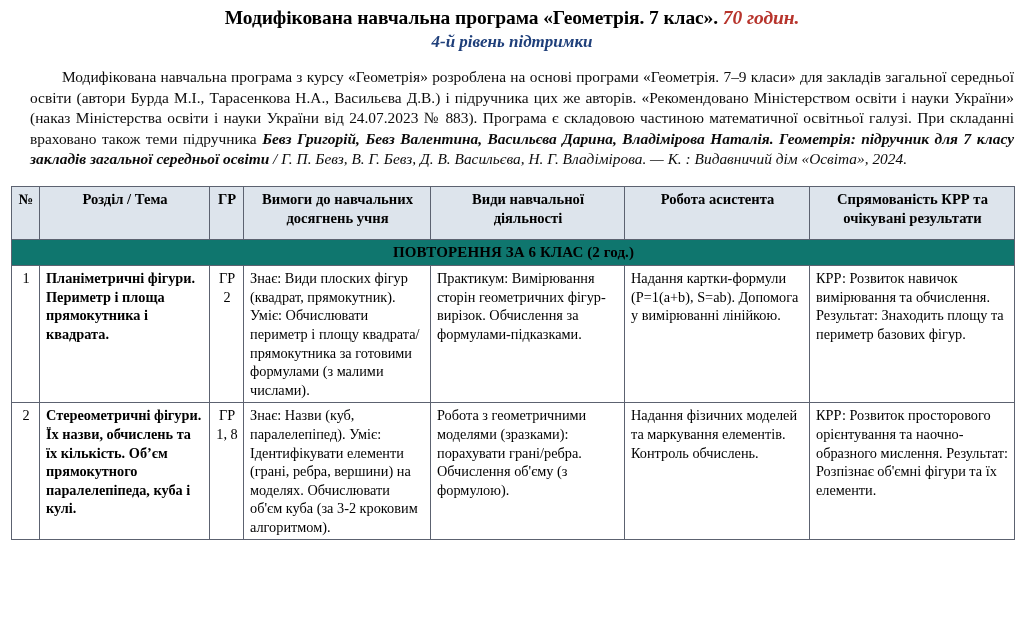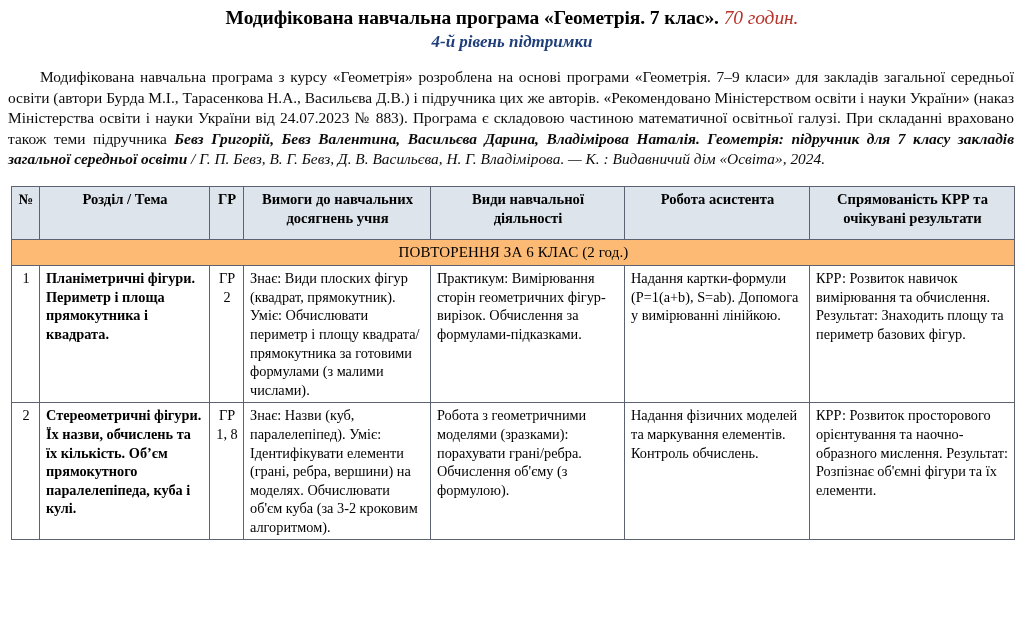--- a/index.html
+++ b/index.html
@@ -29,33 +29,33 @@
   }
   .main-title {
     font-size: 19.5px;
     font-weight: bold;
     line-height: 1.35;
     letter-spacing: -0.1px;
   }
   .hours {
     color: #b7342c;
     font-style: italic;
-    font-weight: normal;
+    font-weight: bold;
   }
   .subtitle {
     font-size: 17px;
     font-weight: bold;
     font-style: italic;
     color: #1f3f7a;
     line-height: 1.3;
   }
 
   
   .intro {
-    margin: 14px 10px 0 8px;
+    margin: 14px 10px 0 30px;
     font-size: 15.4px;
     line-height: 1.33;
     text-align: justify;
     text-indent: 32px;
     color: #0b0b0b;
   }
   .intro .bi {
     font-weight: bold;
     font-style: italic;
   }
@@ -83,23 +83,23 @@
   thead th {
     background: #dde4ec;
     text-align: center;
     font-weight: bold;
     vertical-align: middle;
     font-size: 14.6px;
     padding: 5px 4px 6px 4px;
     height: 46px;
   }
   .section-row td {
-    background: #fdba74;
-    text-align: center;
-    font-weight: normal;
+    background: #0f766e;
+    text-align: center;
+    font-weight: bold;
     font-size: 15px;
     padding: 4px 4px 5px 4px;
     vertical-align: middle;
     letter-spacing: 0.1px;
   }
   td.c-num {
     text-align: center;
     font-size: 14.3px;
     padding-top: 4px;
   }

